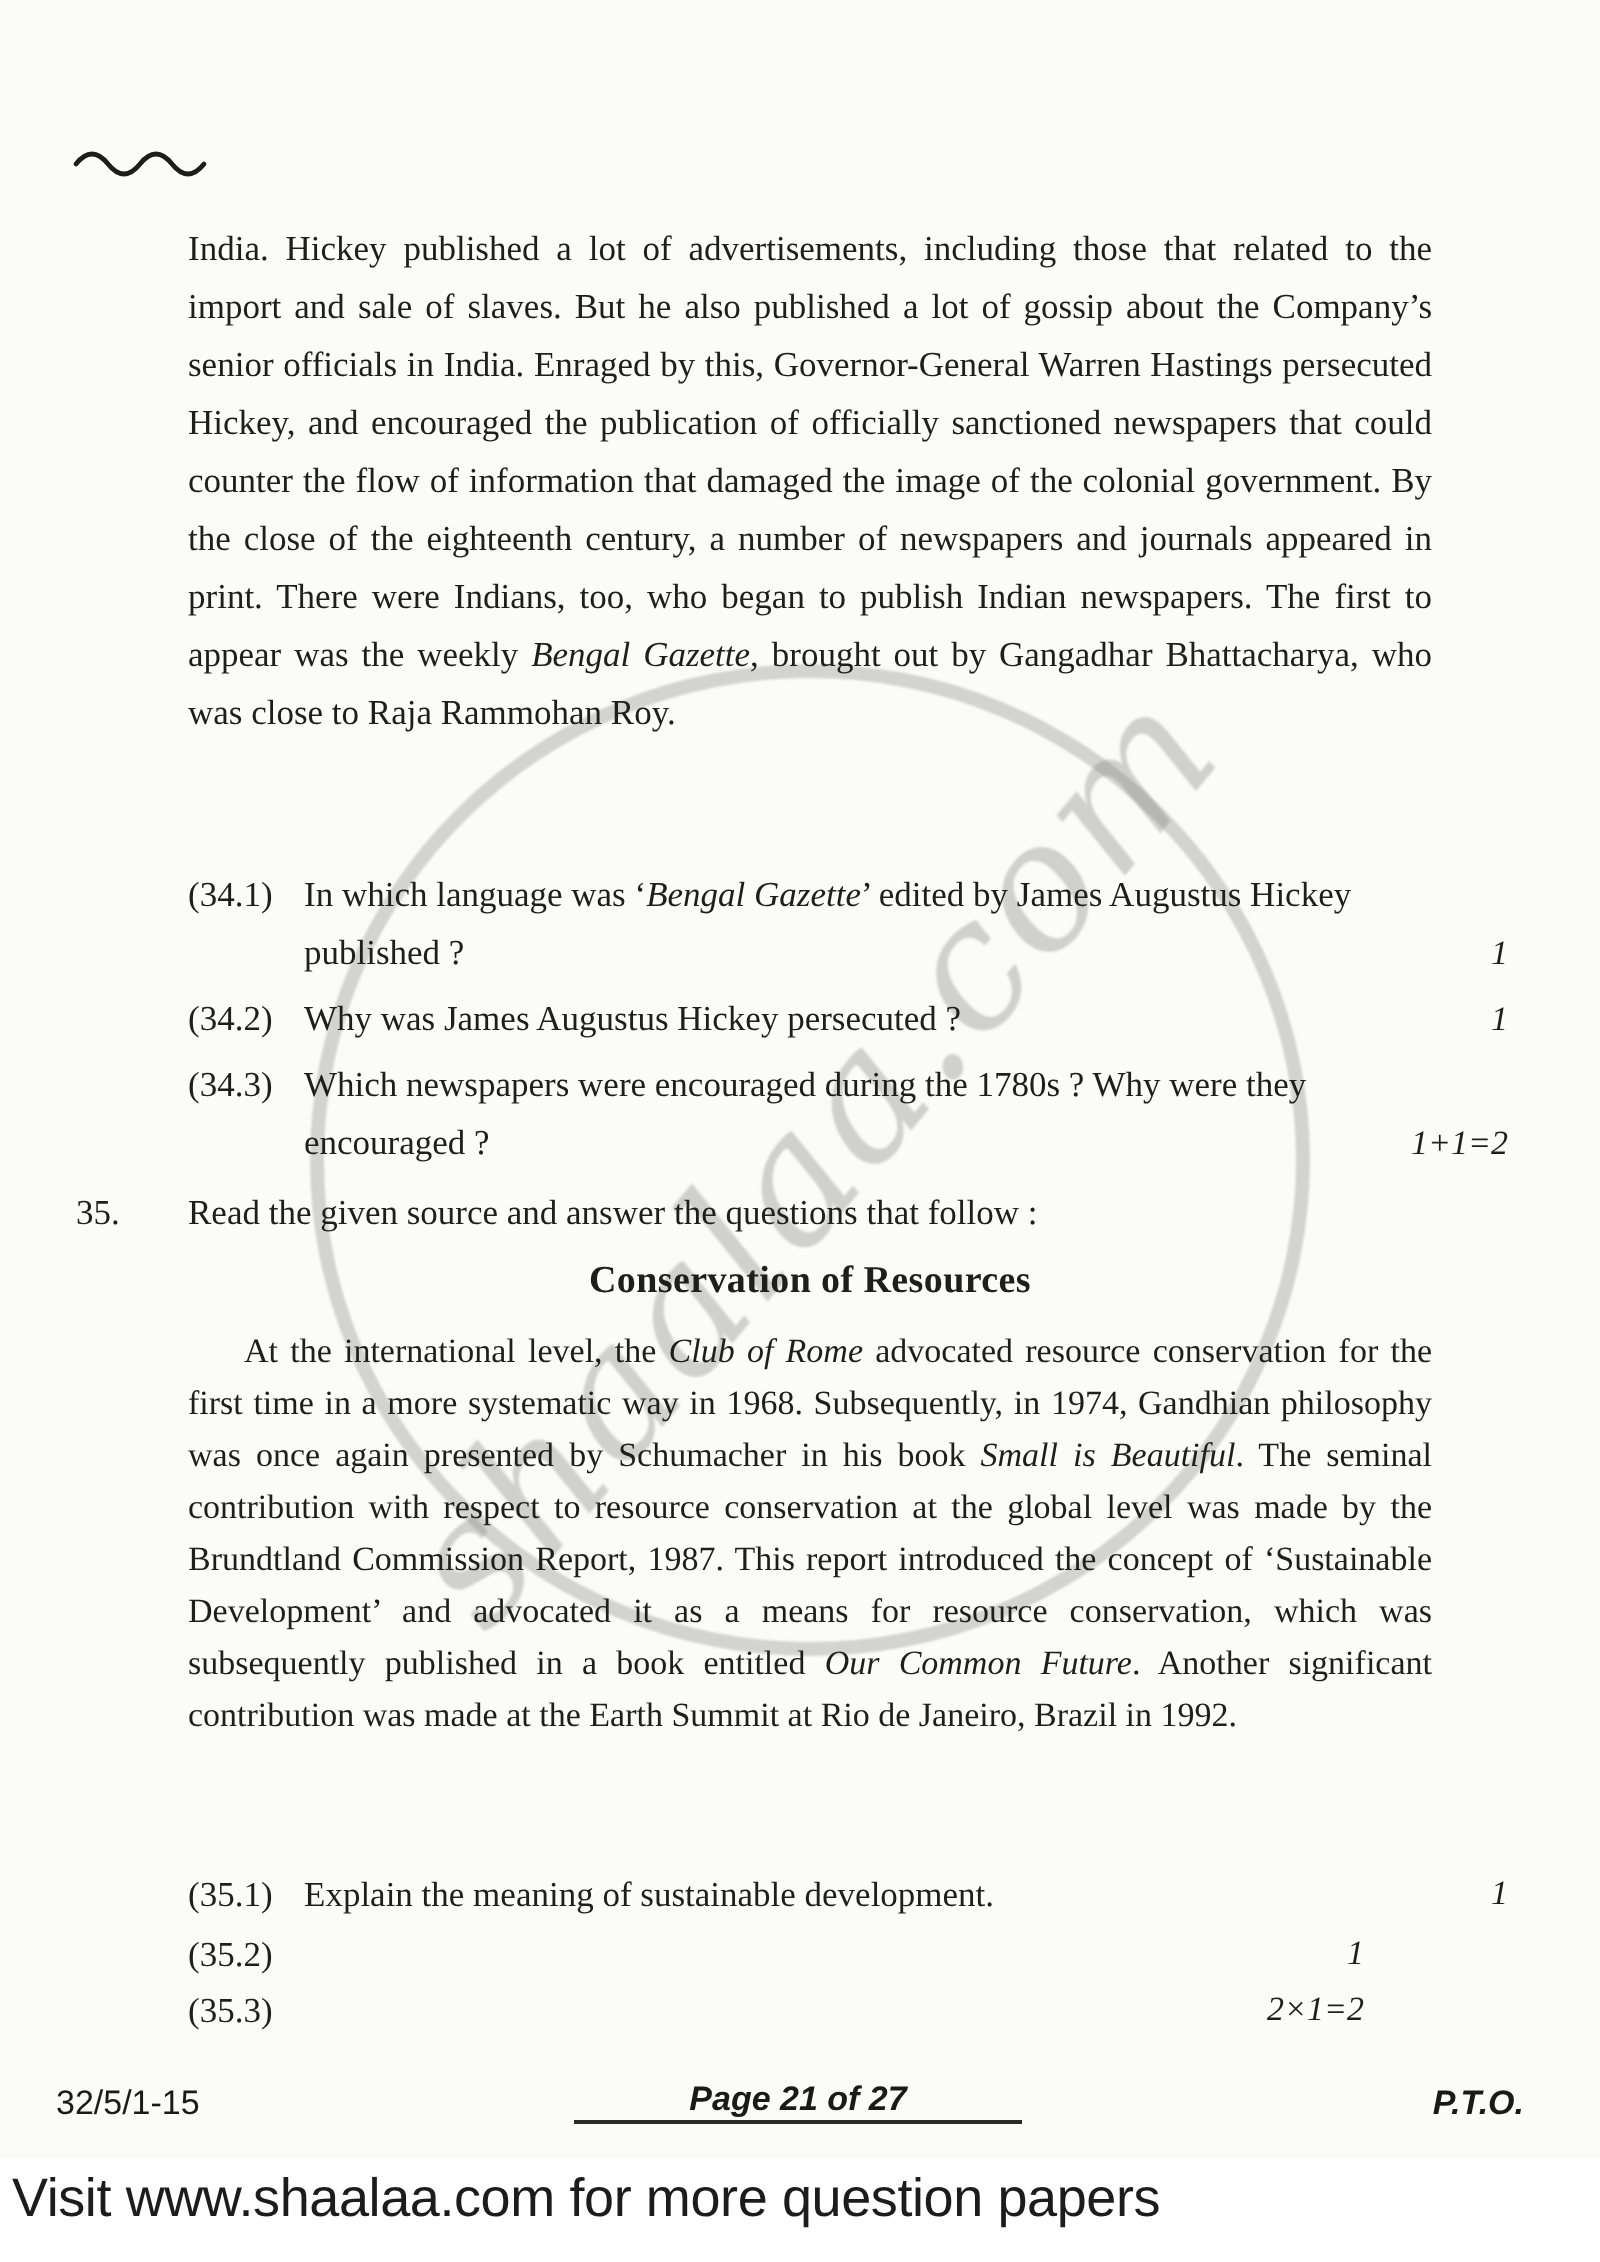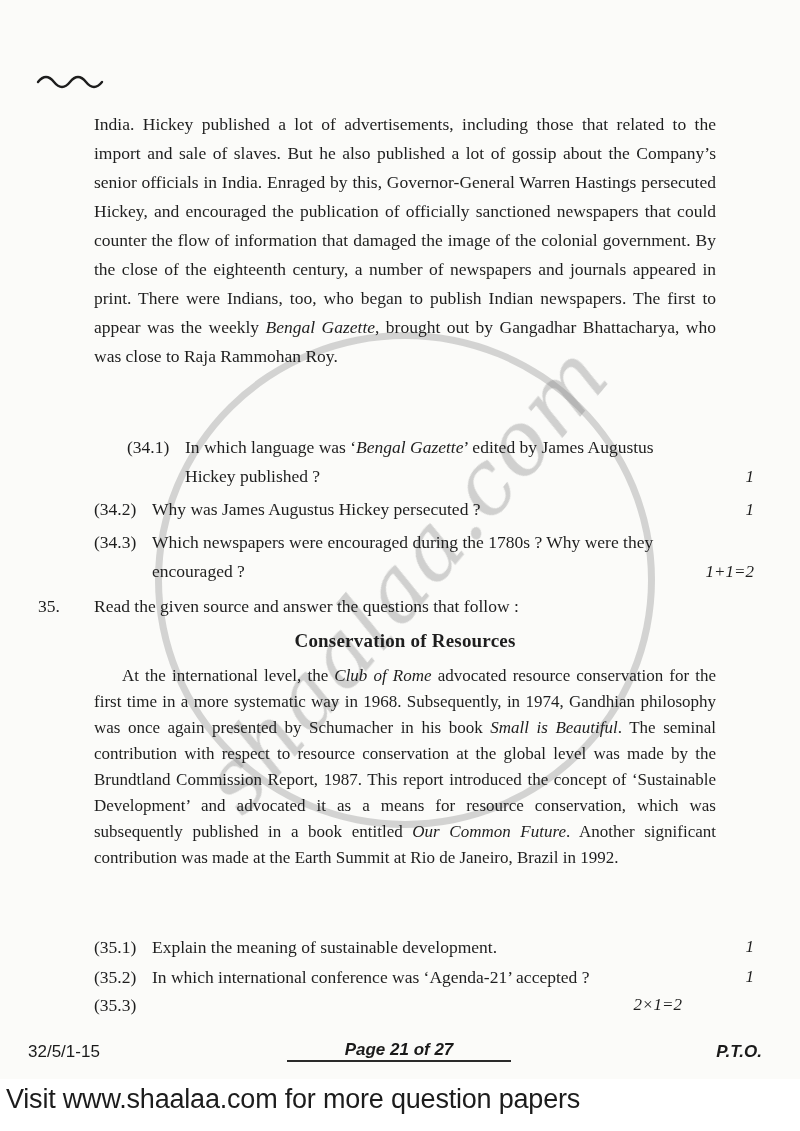--- a/index.html
+++ b/index.html
@@ -41,21 +41,21 @@
   .para{margin:0;width:622px;text-align:justify;}
   .p1{height:322px;overflow:visible;}
   .p2{font-size:17px;line-height:26px;height:262px;margin-top:9px;overflow:visible;}
   .p2 .indent{display:inline-block;width:28px;}
   .qitem{
     display:grid;grid-template-columns:58px 1fr 72px;
     align-items:start;
   }
   .qnum{white-space:nowrap;}
   .qmark{align-self:end;text-align:right;font-style:italic;font-size:17px;}
-  .q1{margin-top:1px;margin-left:33px;}
+  .q1{margin-top:1px;}
   .q2{margin-top:4px;}
   .q3{margin-top:4px;}
   .q35head{position:relative;margin-top:6px;}
   .q35no{position:absolute;left:-56px;top:0;font-weight:normal;}
   .source-title{
     margin:6px 0 0 0;width:622px;text-align:center;
     font-size:19px;font-weight:bold;line-height:27px;letter-spacing:0.2px;
   }
   .q35list .qitem{line-height:28px;}
   .q35a{margin-top:8px;}
@@ -122,21 +122,20 @@
     <p class="para p2"><span class="indent"></span><span>At the international level, the <i>Club of Rome</i> advocated resource conservation for the first time in a more systematic way in 1968. Subsequently, in 1974, Gandhian philosophy was once again presented by Schumacher in his book <i>Small is Beautiful</i>. The seminal contribution with respect to resource conservation at the global level was made by the Brundtland Commission Report, 1987. This report introduced the concept of ‘Sustainable Development’ and advocated it as a means for resource conservation, which was subsequently published in a book entitled <i>Our Common Future</i>. Another significant contribution was made at the Earth Summit at Rio de Janeiro, Brazil in 1992.</span></p>
 
     <div class="q35list">
       <div class="qitem q35a">
         <span class="qnum">(35.1)</span>
         <span class="qtext">Explain the meaning of sustainable development.</span>
         <span class="qmark">1</span>
       </div>
       <div class="qitem q35b">
         <span class="qnum">(35.2)</span>
-        <span class="qtext">In which international conference was ‘Agenda-21’ accepted ?</span>
         <span class="qmark">1</span>
       </div>
       <div class="qitem q35c">
         <span class="qnum">(35.3)</span>
         <span class="qmark">2×1=2</span>
       </div>
     </div>
 
   </div>
 

